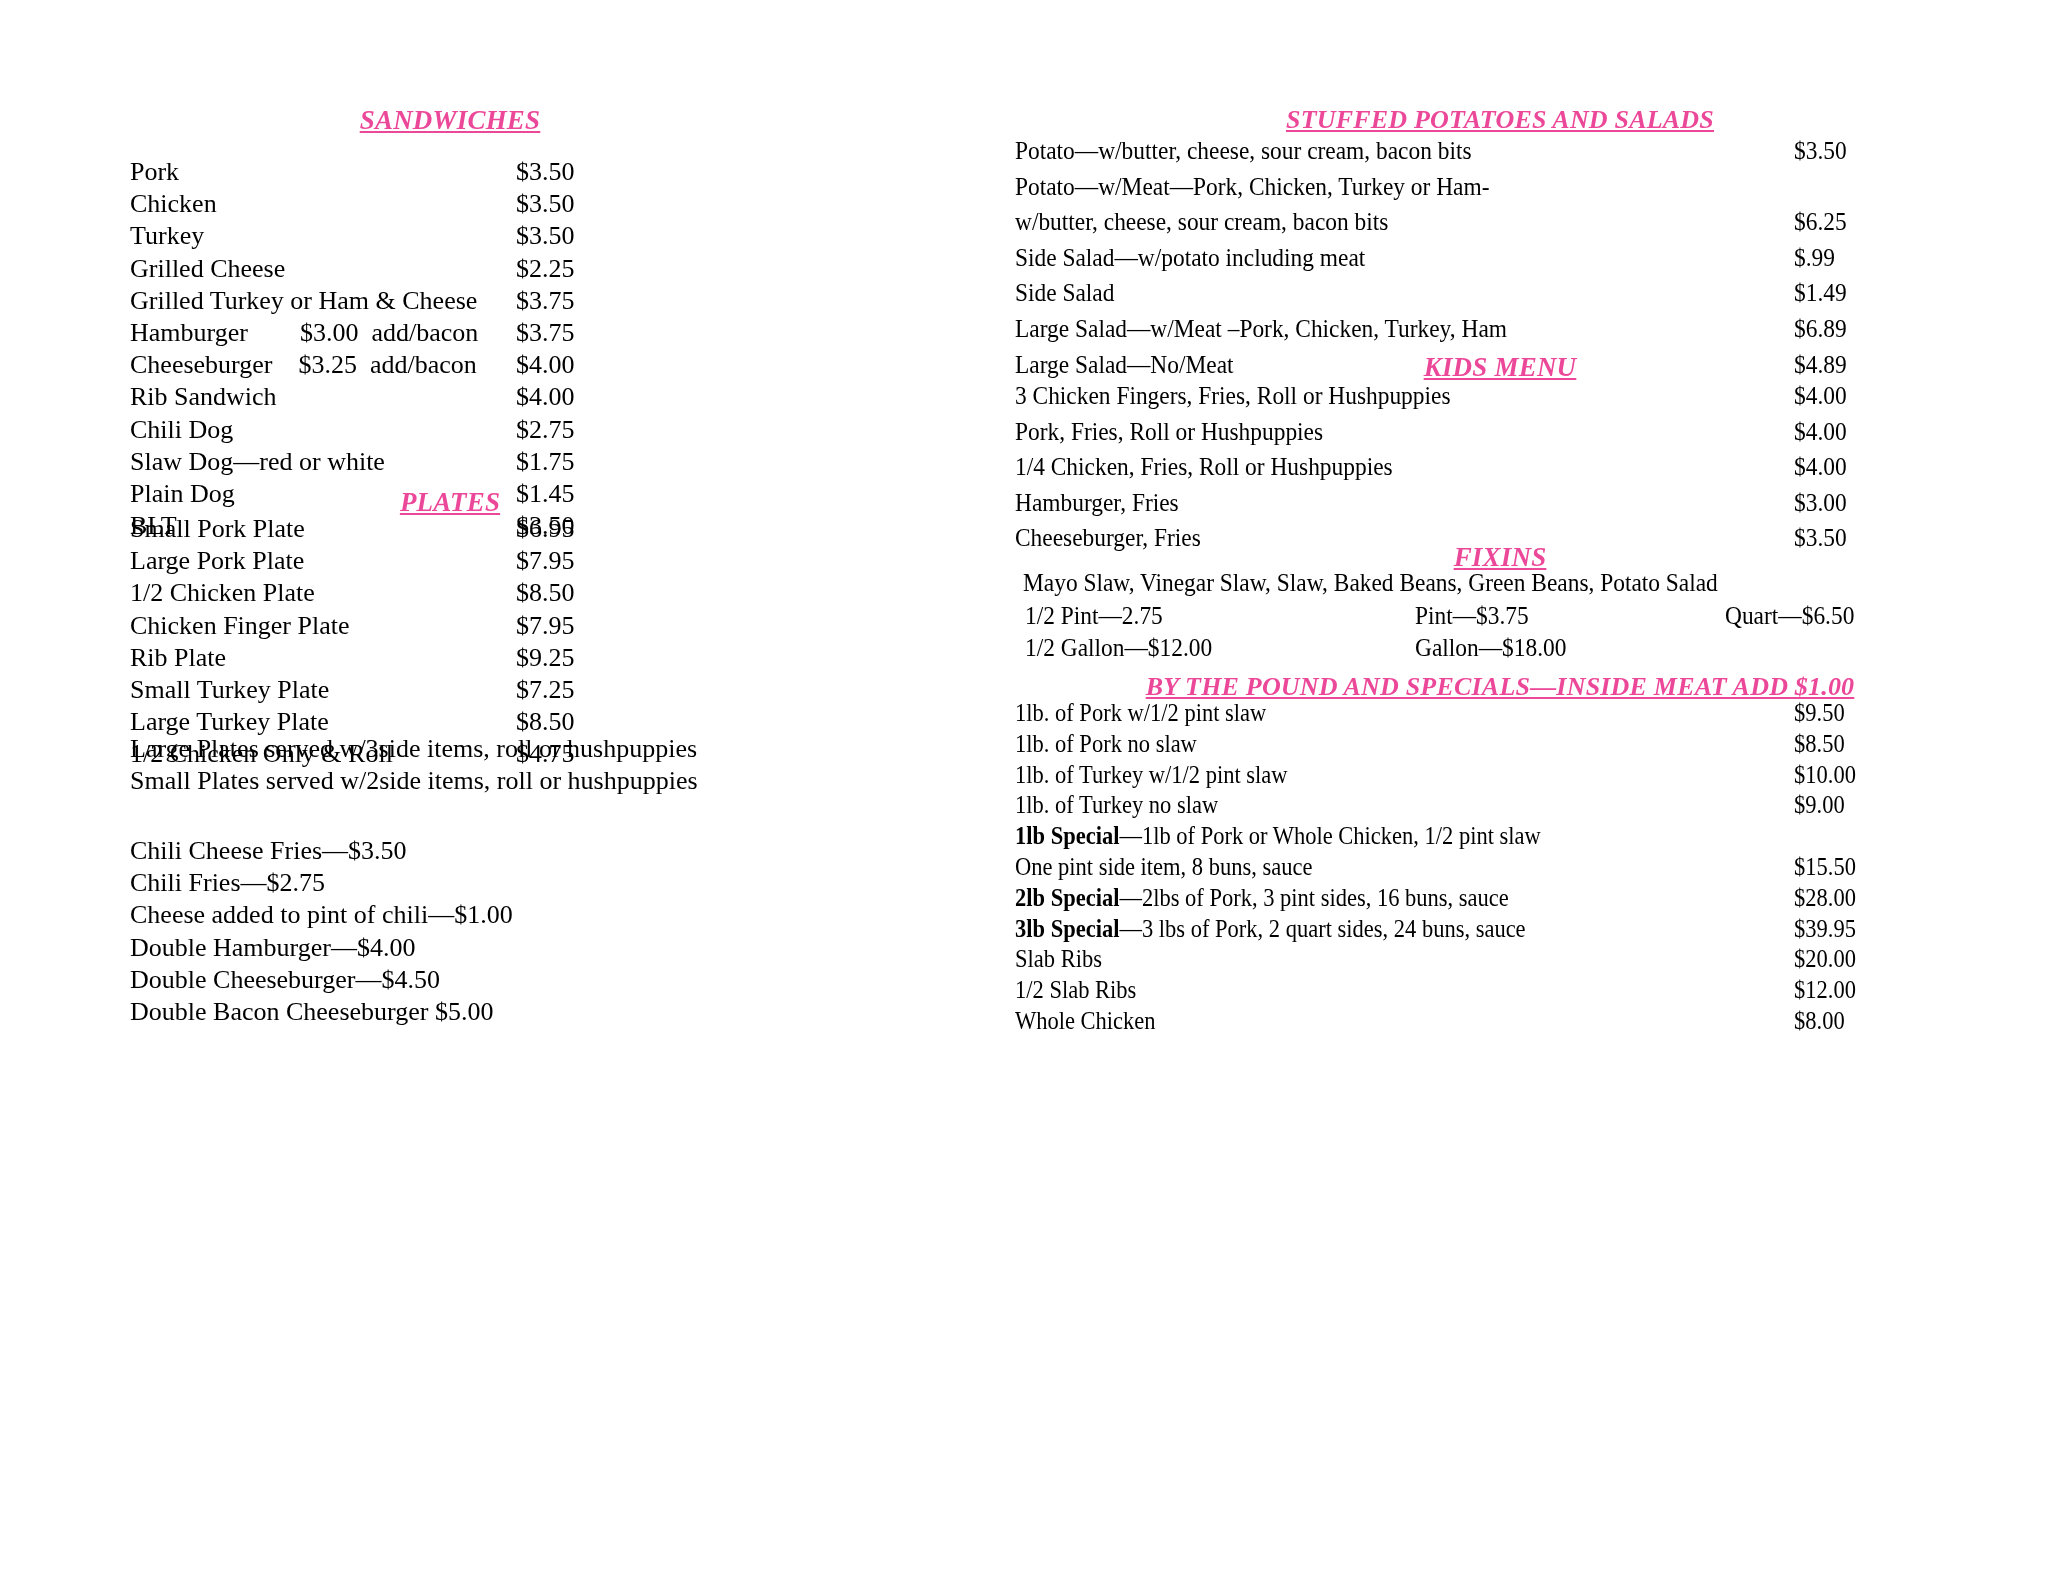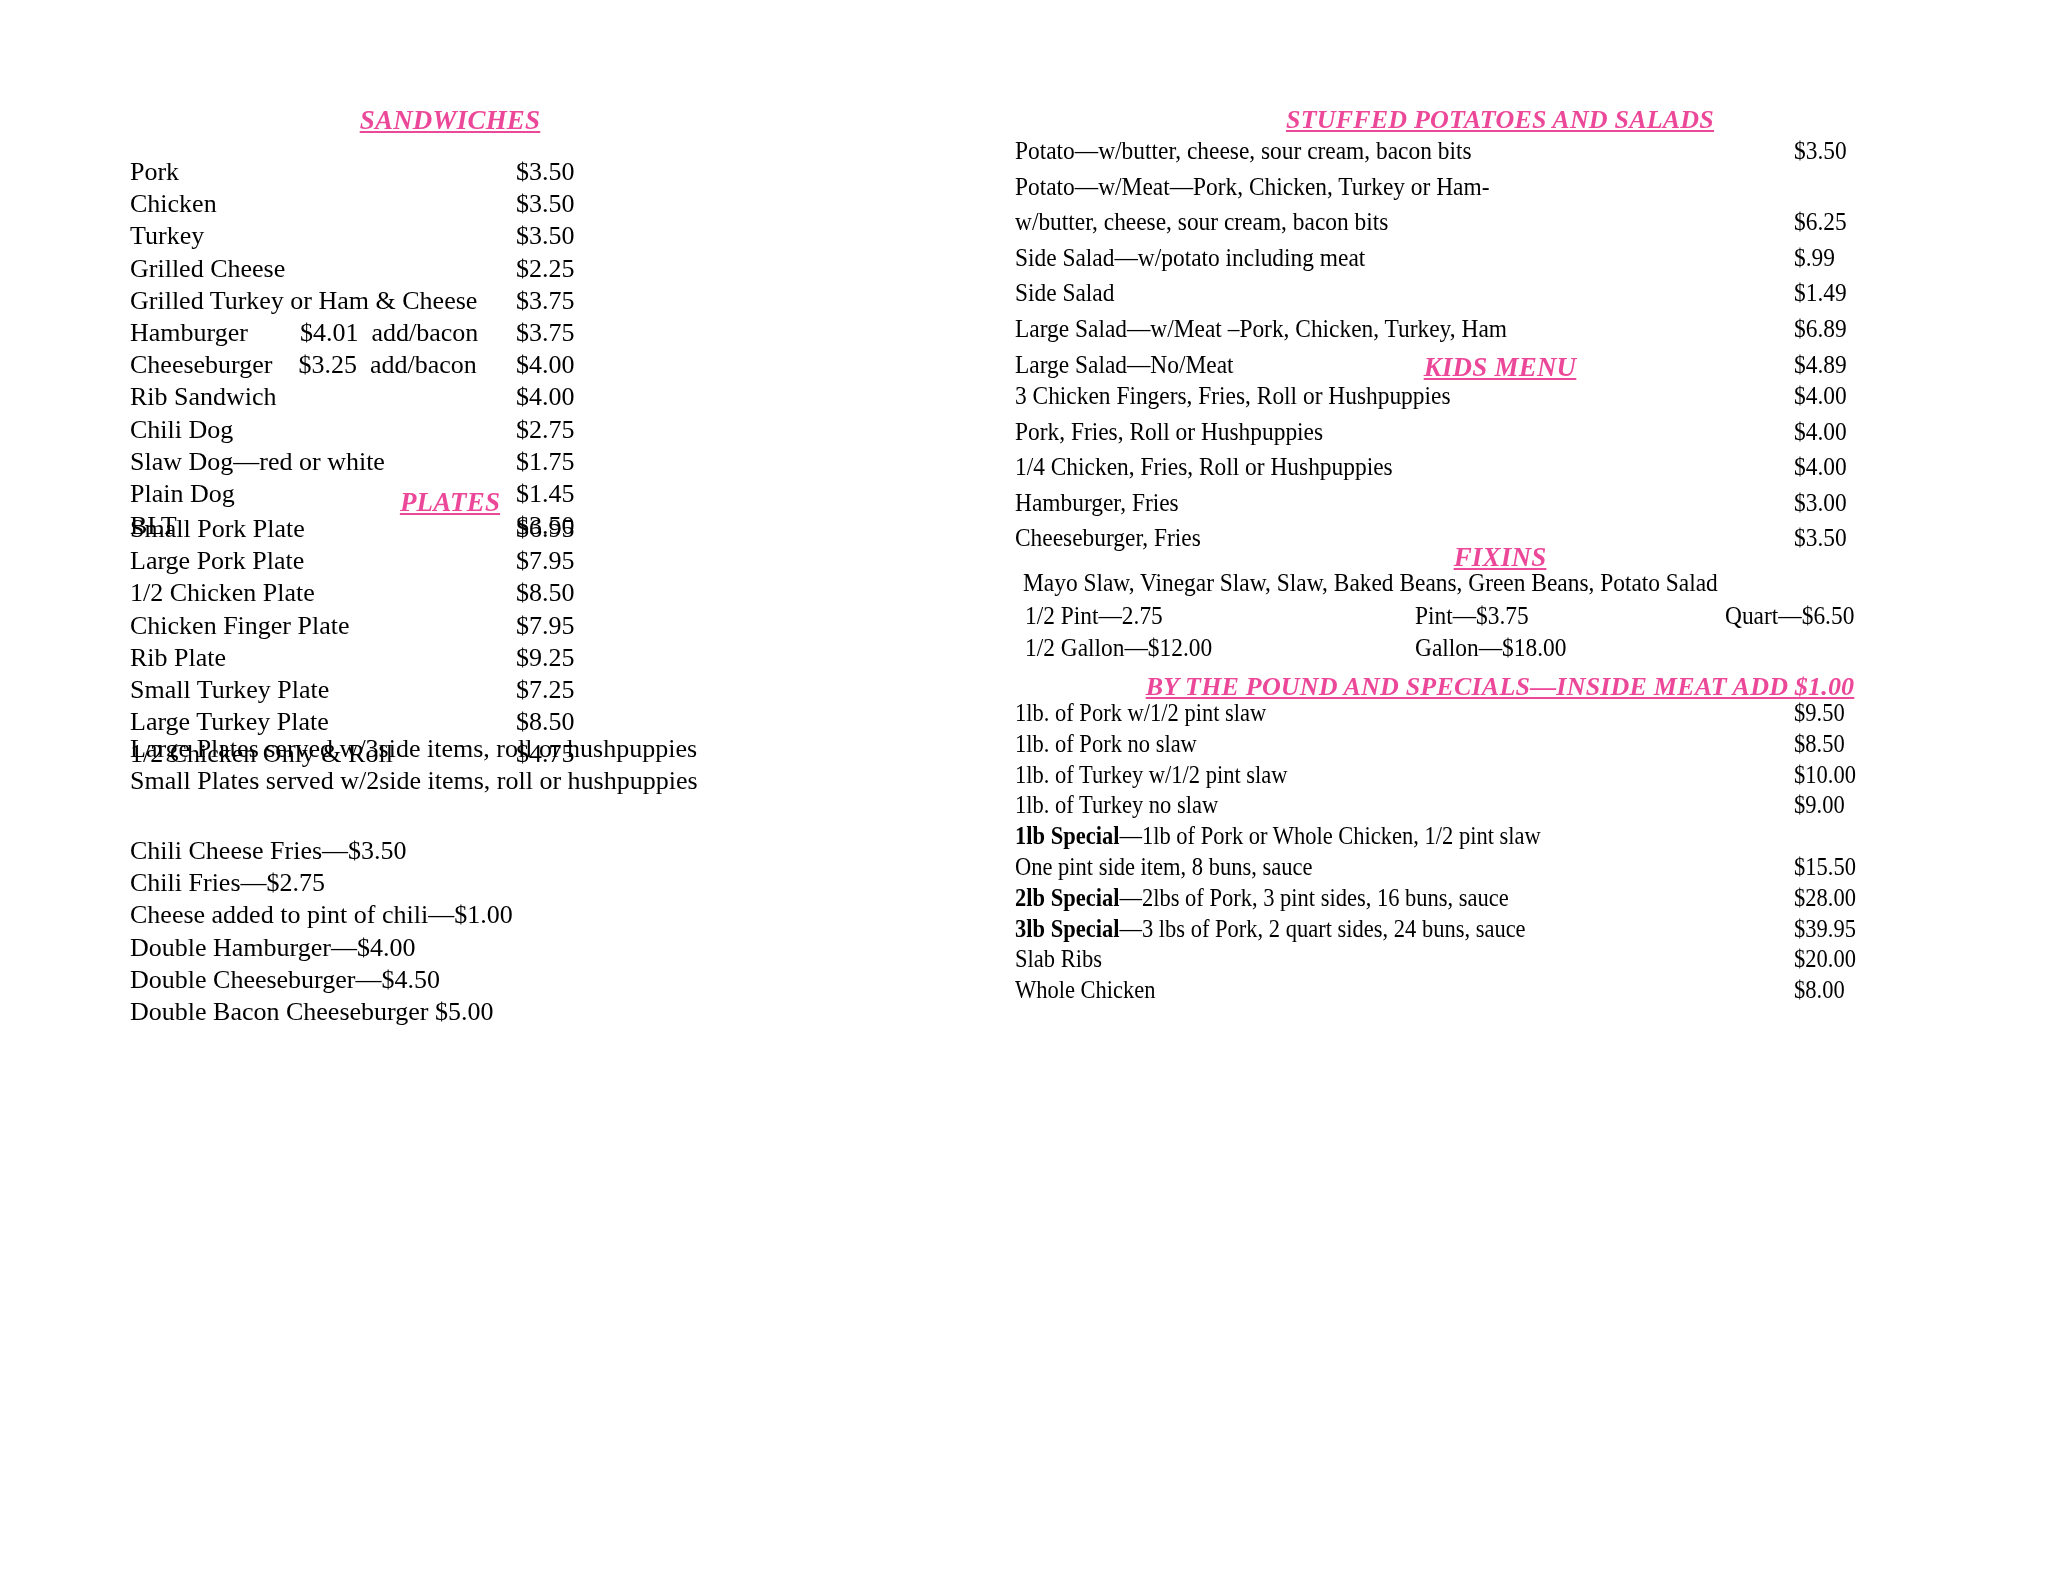--- a/index.html
+++ b/index.html
@@ -127,21 +127,21 @@
 <div class="page">
 
   <div id="sandwiches-head" class="section-head">SANDWICHES</div>
 
   <div id="sandwiches-list" class="rows left-rows">
       <div class="row"><span class="label">Pork</span><span class="price">$3.50</span></div>
       <div class="row"><span class="label">Chicken</span><span class="price">$3.50</span></div>
       <div class="row"><span class="label">Turkey</span><span class="price">$3.50</span></div>
       <div class="row"><span class="label">Grilled Cheese</span><span class="price">$2.25</span></div>
       <div class="row"><span class="label">Grilled Turkey or Ham &amp; Cheese</span><span class="price">$3.75</span></div>
-      <div class="row"><span class="label">Hamburger        $4.01  add/bacon</span><span class="price">$3.75</span></div>
+      <div class="row"><span class="label">Hamburger        $3.00  add/bacon</span><span class="price">$3.75</span></div>
       <div class="row"><span class="label">Cheeseburger    $3.25  add/bacon</span><span class="price">$4.00</span></div>
       <div class="row"><span class="label">Rib Sandwich</span><span class="price">$4.00</span></div>
       <div class="row"><span class="label">Chili Dog</span><span class="price">$2.75</span></div>
       <div class="row"><span class="label">Slaw Dog—red or white</span><span class="price">$1.75</span></div>
       <div class="row"><span class="label">Plain Dog</span><span class="price">$1.45</span></div>
       <div class="row"><span class="label">BLT</span><span class="price">$3.50</span></div>
     </div>
 
   <div id="plates-head" class="section-head">PLATES</div>
 
@@ -205,16 +205,17 @@
   <div id="pound-list" class="rows right-rows tight">
       <div class="row"><span class="label">1lb. of Pork w/1/2 pint slaw</span><span class="price">$9.50</span></div>
       <div class="row"><span class="label">1lb. of Pork no slaw</span><span class="price">$8.50</span></div>
       <div class="row"><span class="label">1lb. of Turkey w/1/2 pint slaw</span><span class="price">$10.00</span></div>
       <div class="row"><span class="label">1lb. of Turkey no slaw</span><span class="price">$9.00</span></div>
       <div class="row"><span class="label"><b class="sp">1lb Special</b>—1lb of Pork or Whole Chicken, 1/2 pint slaw</span><span class="price"></span></div>
       <div class="row"><span class="label">One pint side item, 8 buns, sauce</span><span class="price">$15.50</span></div>
       <div class="row"><span class="label"><b class="sp">2lb Special</b>—2lbs of Pork, 3 pint sides, 16 buns, sauce</span><span class="price">$28.00</span></div>
       <div class="row"><span class="label"><b class="sp">3lb Special</b>—3 lbs of Pork, 2 quart sides, 24 buns, sauce</span><span class="price">$39.95</span></div>
       <div class="row"><span class="label">Slab Ribs</span><span class="price">$20.00</span></div>
+      <div class="row"><span class="label">1/2 Slab Ribs</span><span class="price">$12.00</span></div>
       <div class="row"><span class="label">Whole Chicken</span><span class="price">$8.00</span></div>
     </div>
 
 </div>
 
 </body></html>

